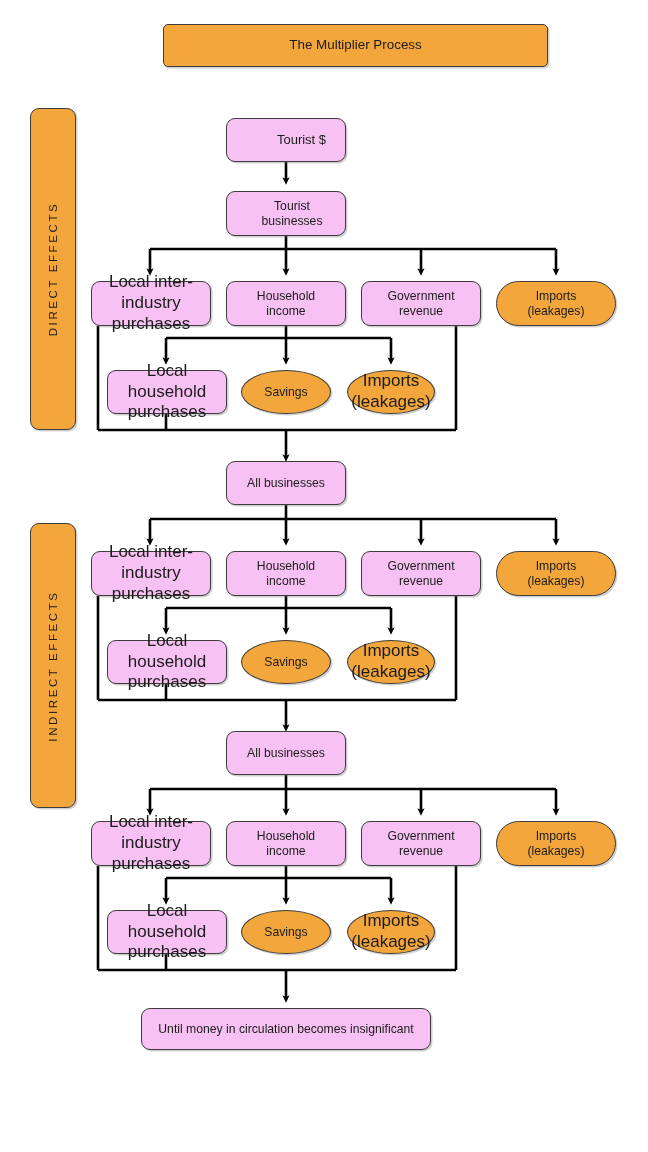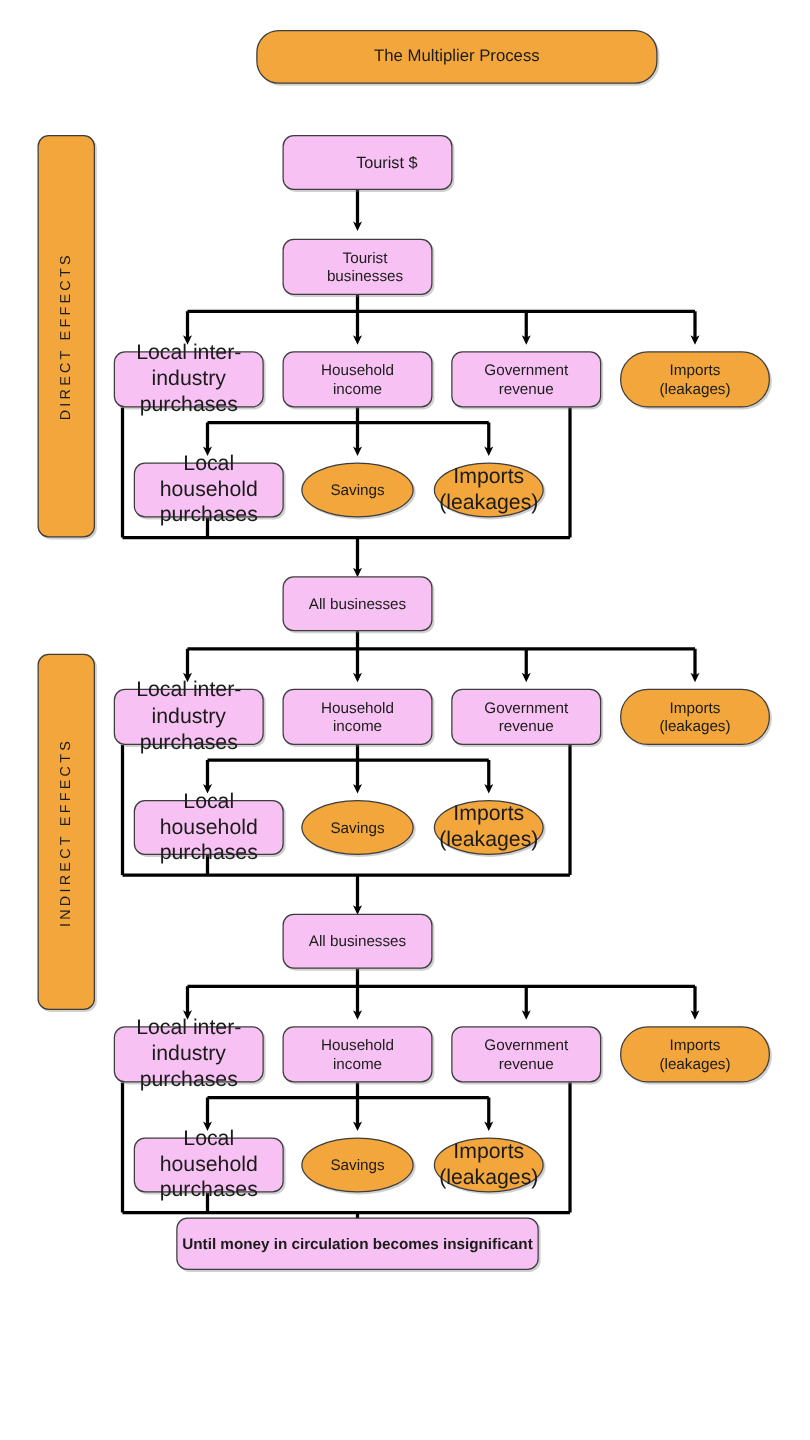--- a/index.html
+++ b/index.html
@@ -46,24 +46,23 @@
   .stadium{ border-radius: 999px; }
   .ellipse{ border-radius: 50%; }
 
   .fs13 { font-size: 13px; }
   .fs12 { font-size: 12.2px; }
   .fs11 { font-size: 17px; }
 
   
   #title-box {
     left: 163px; top: 24px;
-    width: 321px; height: 43px;
-    border-radius: 18px;
+    width: 385px; height: 43px;
+    border-radius: 5px;
     font-size: 13.4px;
-    margin-left: 42px;
   }
 
   
   .phase-bar {
     position: absolute;
     box-sizing: border-box;
     background: #f2a63c;
     border: 1.6px solid #3d3d3d;
     border-radius: 9px;
     box-shadow: 1.5px 1.5px 0 rgba(120,120,120,0.35);
@@ -161,21 +160,21 @@
 
   <div class="node orange rrect" id="title-box">The Multiplier Process</div>
 
   <div class="phase-bar" id="phase-direct">
     <span>DIRECT EFFECTS</span>
   </div>
   <div class="phase-bar" id="phase-indirect">
     <span>INDIRECT EFFECTS</span>
   </div>
 
-  <div class="node pink rrect fs13" style="left:226px; top:108px; width:136px; height:44px;padding-left:31px;">Tourist $</div>
+  <div class="node pink rrect fs13" style="left:226px; top:118px; width:120px; height:44px;padding-left:31px;">Tourist $</div>
 
   <div class="node pink rrect fs12" style="left:226px; top:191px; width:120px; height:45px;padding-left:12px;">Tourist
 businesses</div>
 
   <div class="node pink rrect fs11" style="left:91px; top:281px; width:120px; height:45px;">Local inter-industry
 purchases</div>
   <div class="node pink rrect fs12" style="left:226px; top:281px; width:120px; height:45px;">Household
 income</div>
   <div class="node pink rrect fs12" style="left:361px; top:281px; width:120px; height:45px;">Government
 revenue</div>
@@ -215,15 +214,15 @@
 revenue</div>
   <div class="node orange stadium fs12" style="left:496px; top:821px; width:120px; height:45px;">Imports
 (leakages)</div>
 
   <div class="node pink rrect fs11" style="left:107px; top:910px; width:120px; height:44px;">Local household
 purchases</div>
   <div class="node orange ellipse fs12" style="left:241px; top:910px; width:90px; height:44px;">Savings</div>
   <div class="node orange ellipse fs11" style="left:347px; top:910px; width:88px; height:44px;">Imports
 (leakages)</div>
 
-  <div class="node pink rrect fs12" style="left:141px; top:974px; width:290px; height:42px;font-weight:bold;">Until money in circulation becomes insignificant</div>
+  <div class="node pink rrect fs12" style="left:141px; top:1008px; width:290px; height:42px;">Until money in circulation becomes insignificant</div>
 
 </div>
 
 </body></html>

